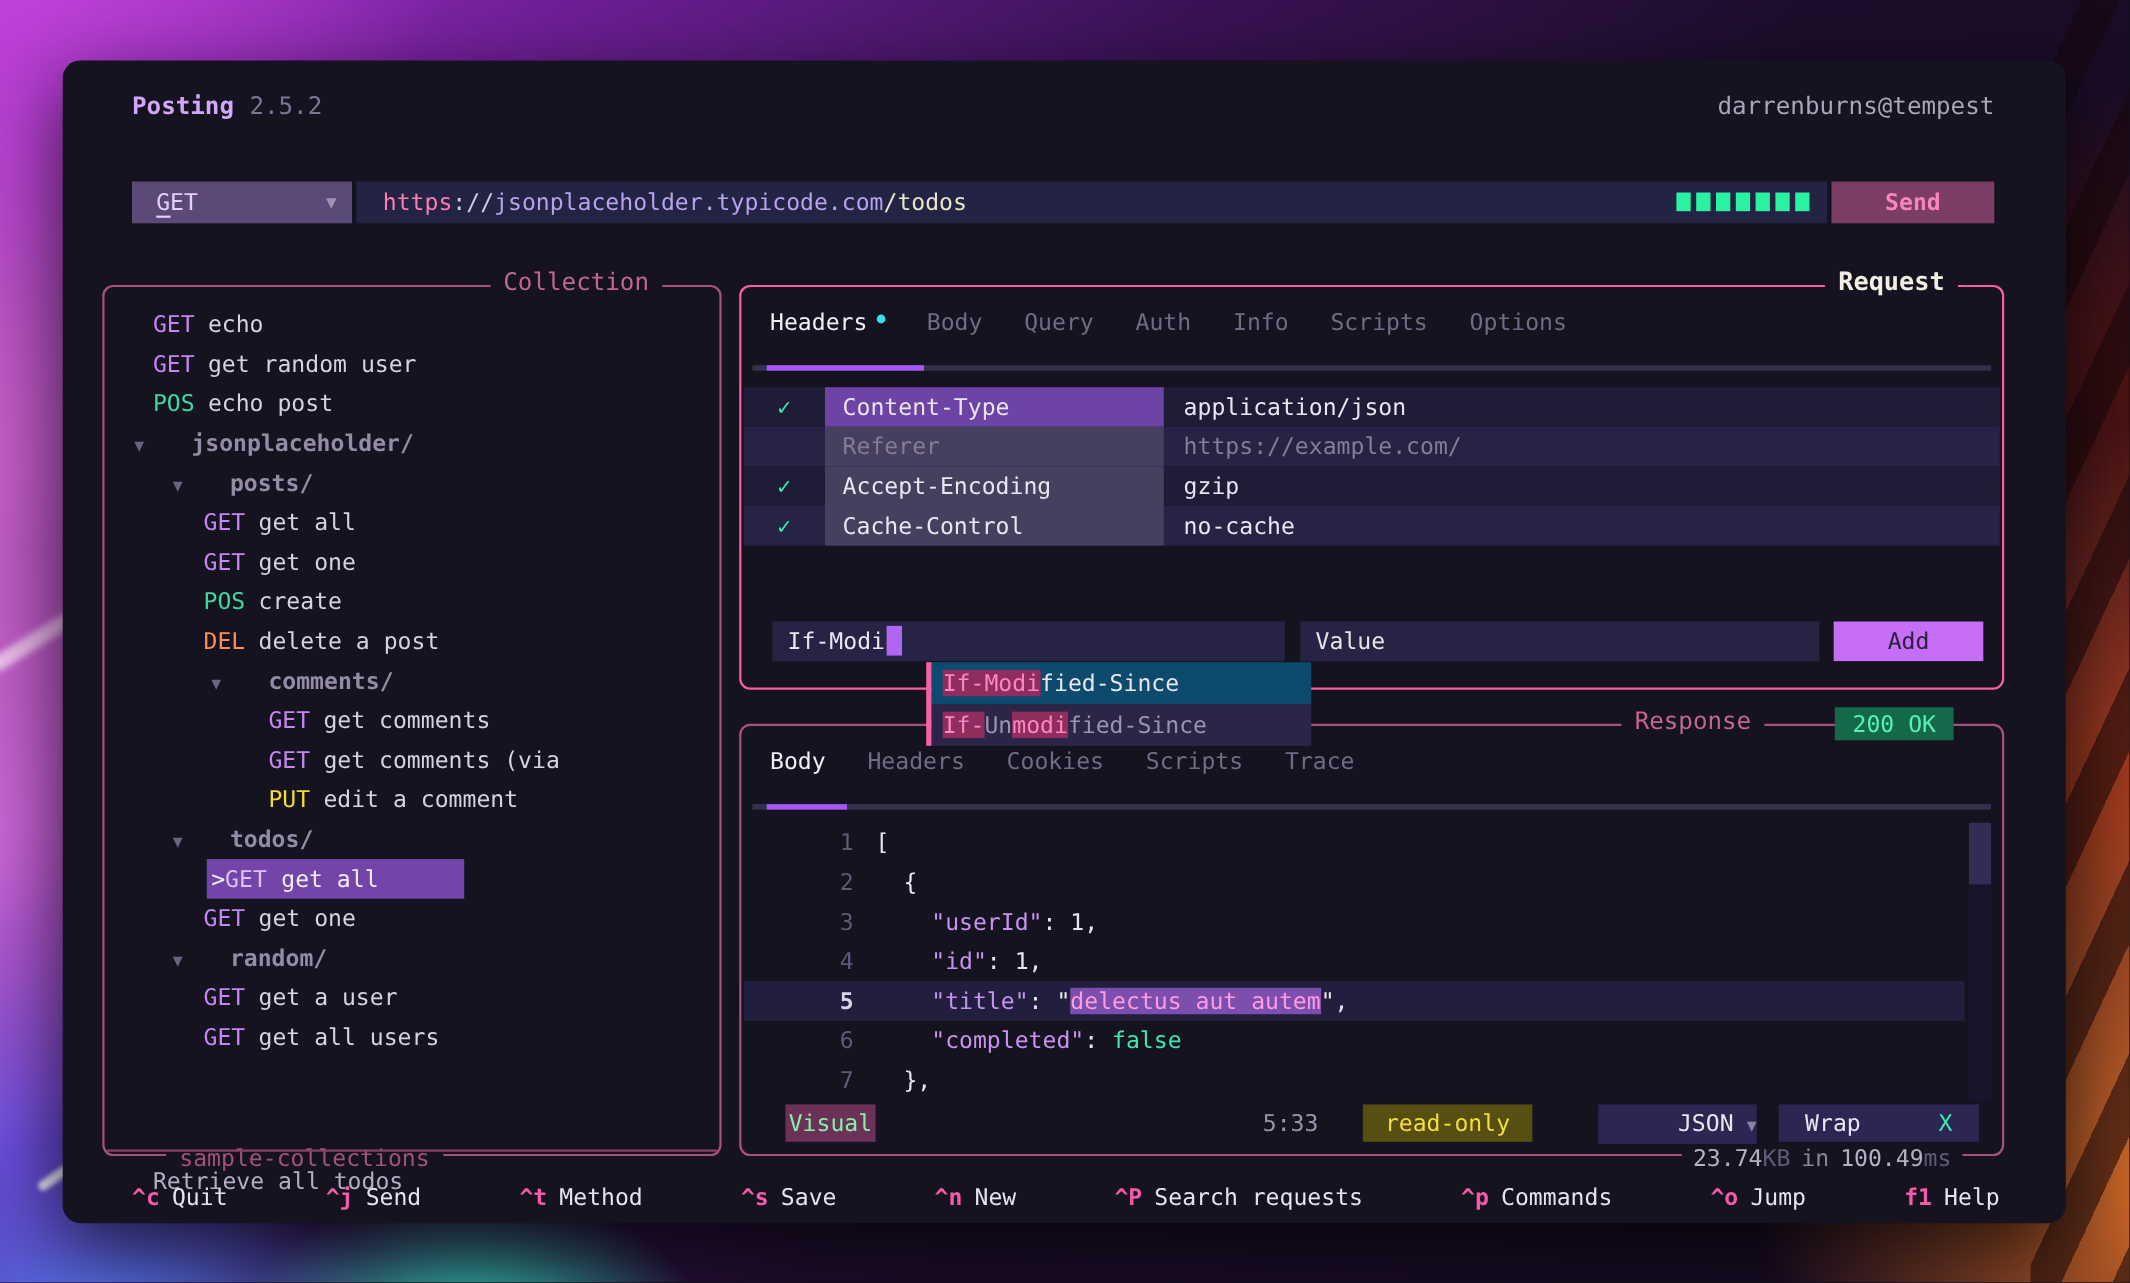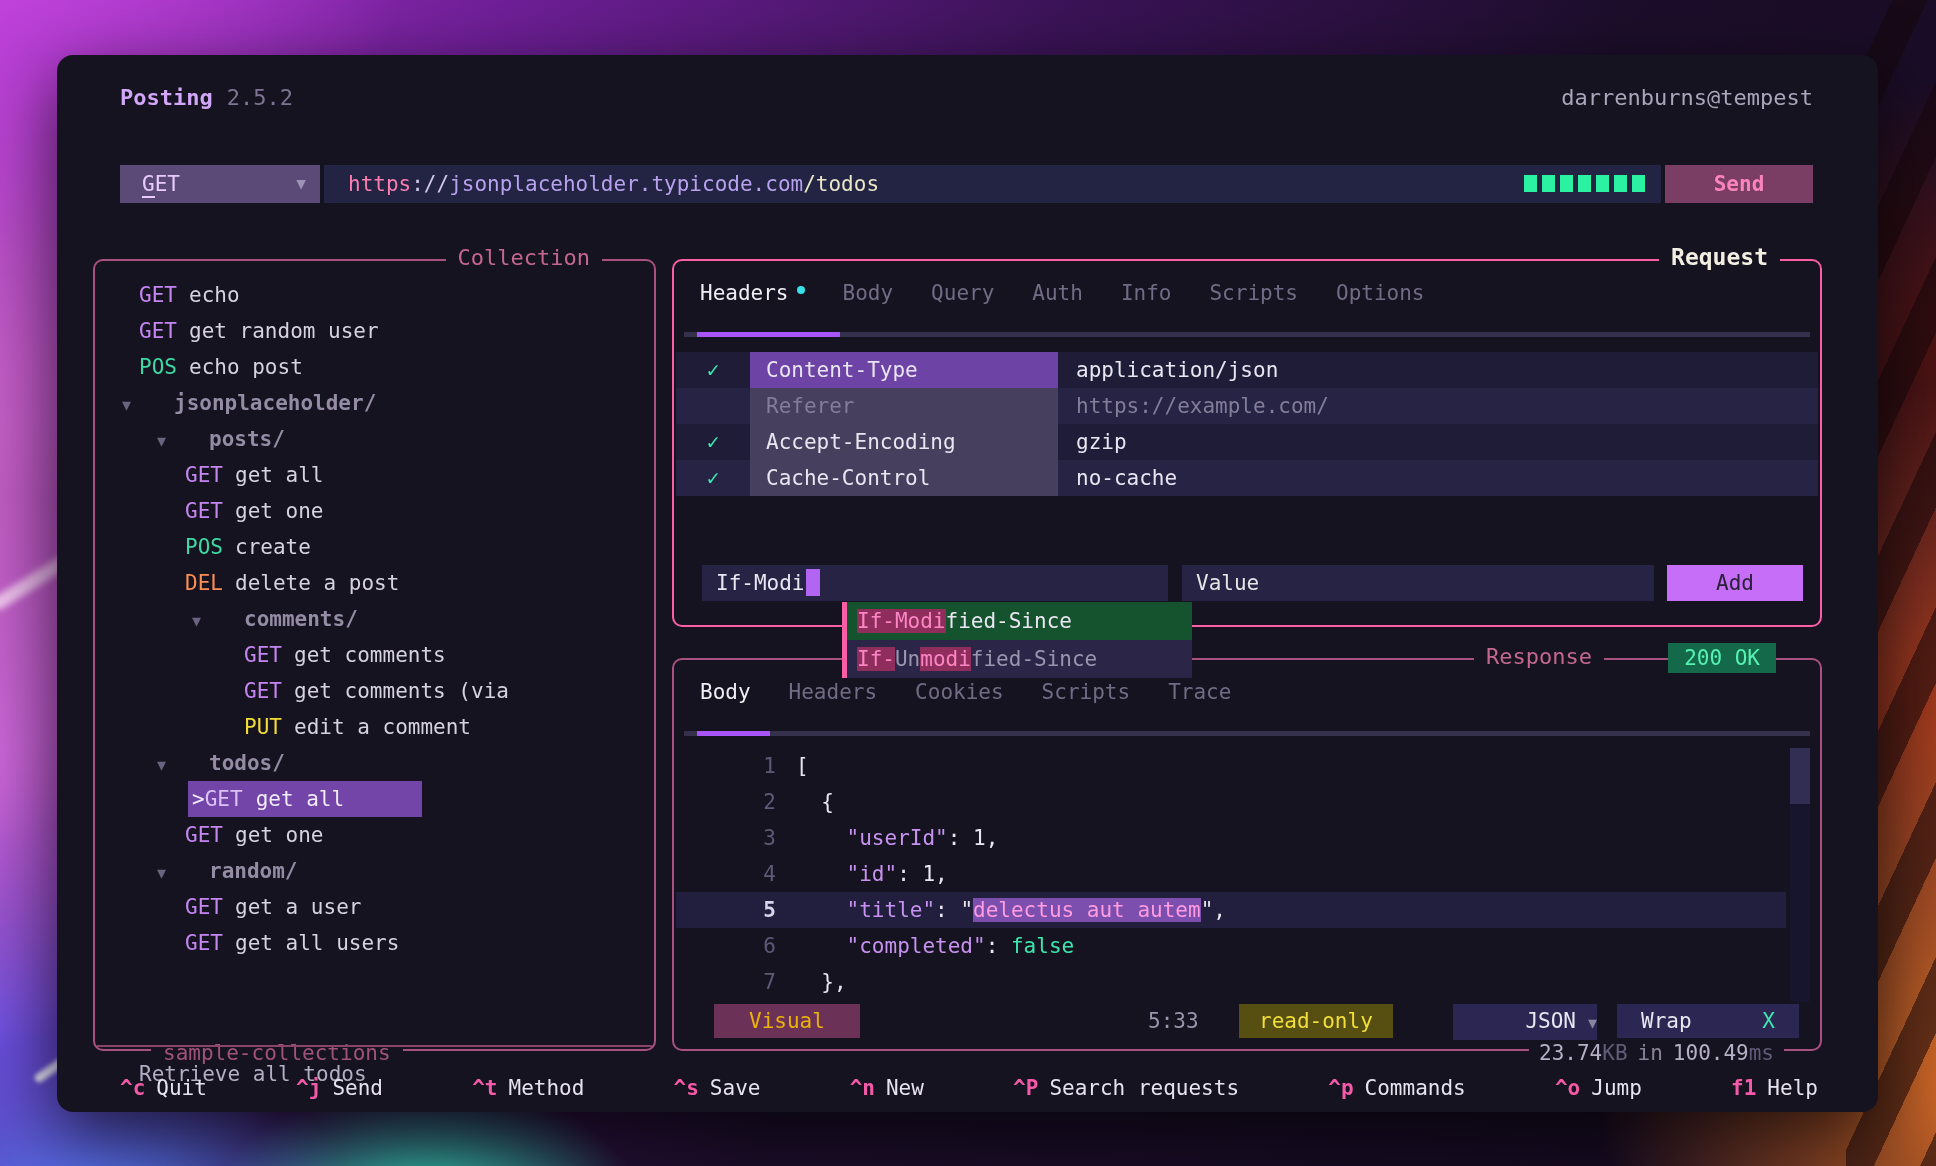--- a/index.html
+++ b/index.html
@@ -100,39 +100,39 @@
   .keyin{position:absolute;left:26px;width:466px;height:36px;line-height:36px;background:#272345;padding-left:14px;box-sizing:border-box;cursor:text}
   .cursor{display:inline-block;width:14px;height:27px;background:#b264f2;vertical-align:-6px;margin-left:1px}
   .valin{position:absolute;left:506px;width:472px;height:36px;line-height:36px;background:#272345;padding-left:14px;box-sizing:border-box;color:#e5e5e5;cursor:text}
   .addbtn{position:absolute;left:991px;width:136px;height:36px;line-height:36px;background:#c66ef7;color:#2a2038;text-align:center;cursor:pointer}
 
   
   .ac{position:absolute;top:341px;left:168px;z-index:30;display:flex}
   .acbar{width:5px;height:76px;background:#fa5fa5}
   .acopts{width:345px}
   .acopt{height:38px;line-height:38px;padding-left:10px;white-space:pre;cursor:pointer}
-  .acopt.on{background:#14532d;color:#e9e6f2}
+  .acopt.on{background:#0c4a6e;color:#e9e6f2}
   .acopt.off{background:#2b2648;color:#9a94ae}
   .acopt .hl{background:#8f2e5d;color:#fc86c5}
 
   
   .code{position:absolute;left:2px;right:34px;top:88px}
   .cline{height:36px;line-height:36px;white-space:pre}
   .cline.cur{background:#221f3e}
   .lnum{display:inline-block;width:100px;text-align:right;margin-right:20px;color:#5f5979}
   .cline.cur .lnum{color:#d8d5e8;font-weight:bold}
   .lcode{white-space:pre}
   .k{color:#c792f0}.p{color:#e9e6f2}.n{color:#e9e6f2}.b{color:#3be8ad}
   .selseg{background:#7c4fae;color:#ff9be0}
   .scrollbar{position:absolute;right:10px;top:88px;width:20px;height:254px;background:#17142e;cursor:pointer}
   .thumb{position:absolute;left:0;top:0;width:20px;height:56px;background:#322d52}
 
   
   .ebar{position:absolute;left:2px;right:2px;top:344px;height:34px;line-height:34px}
-  .mode{position:absolute;left:38px;background:#6b3156;color:#eab308;padding:0 35px}
+  .mode{position:absolute;left:38px;background:#6b3156;color:#86efac;padding:0 3px}
   .cursorpos{position:absolute;left:472px;color:#9a94ae}
   .ro{position:absolute;left:563px;background:#574f12;color:#f2df3a;padding:0 20px}
   .fmt{position:absolute;left:777px;width:144px;background:#2b2752;text-align:right;cursor:pointer}
   .fmt .dd2{color:#8a84a0;font-size:15px;margin-left:12px}
   .wrapbox{position:absolute;left:941px;width:182px;background:#2b2752;box-sizing:border-box;padding:0 24px;display:flex;justify-content:space-between;cursor:pointer}
   .wrapx{color:#3be8ad}
   .meta{position:absolute;bottom:-16px;right:36px;background:#161320;padding:0 10px;display:inline-flex;font-size:21px}
   .meta .v{color:#b5b0c5}.meta .u{color:#615b78}.meta .j{color:#8a8498;margin:0 10px}
 
   

